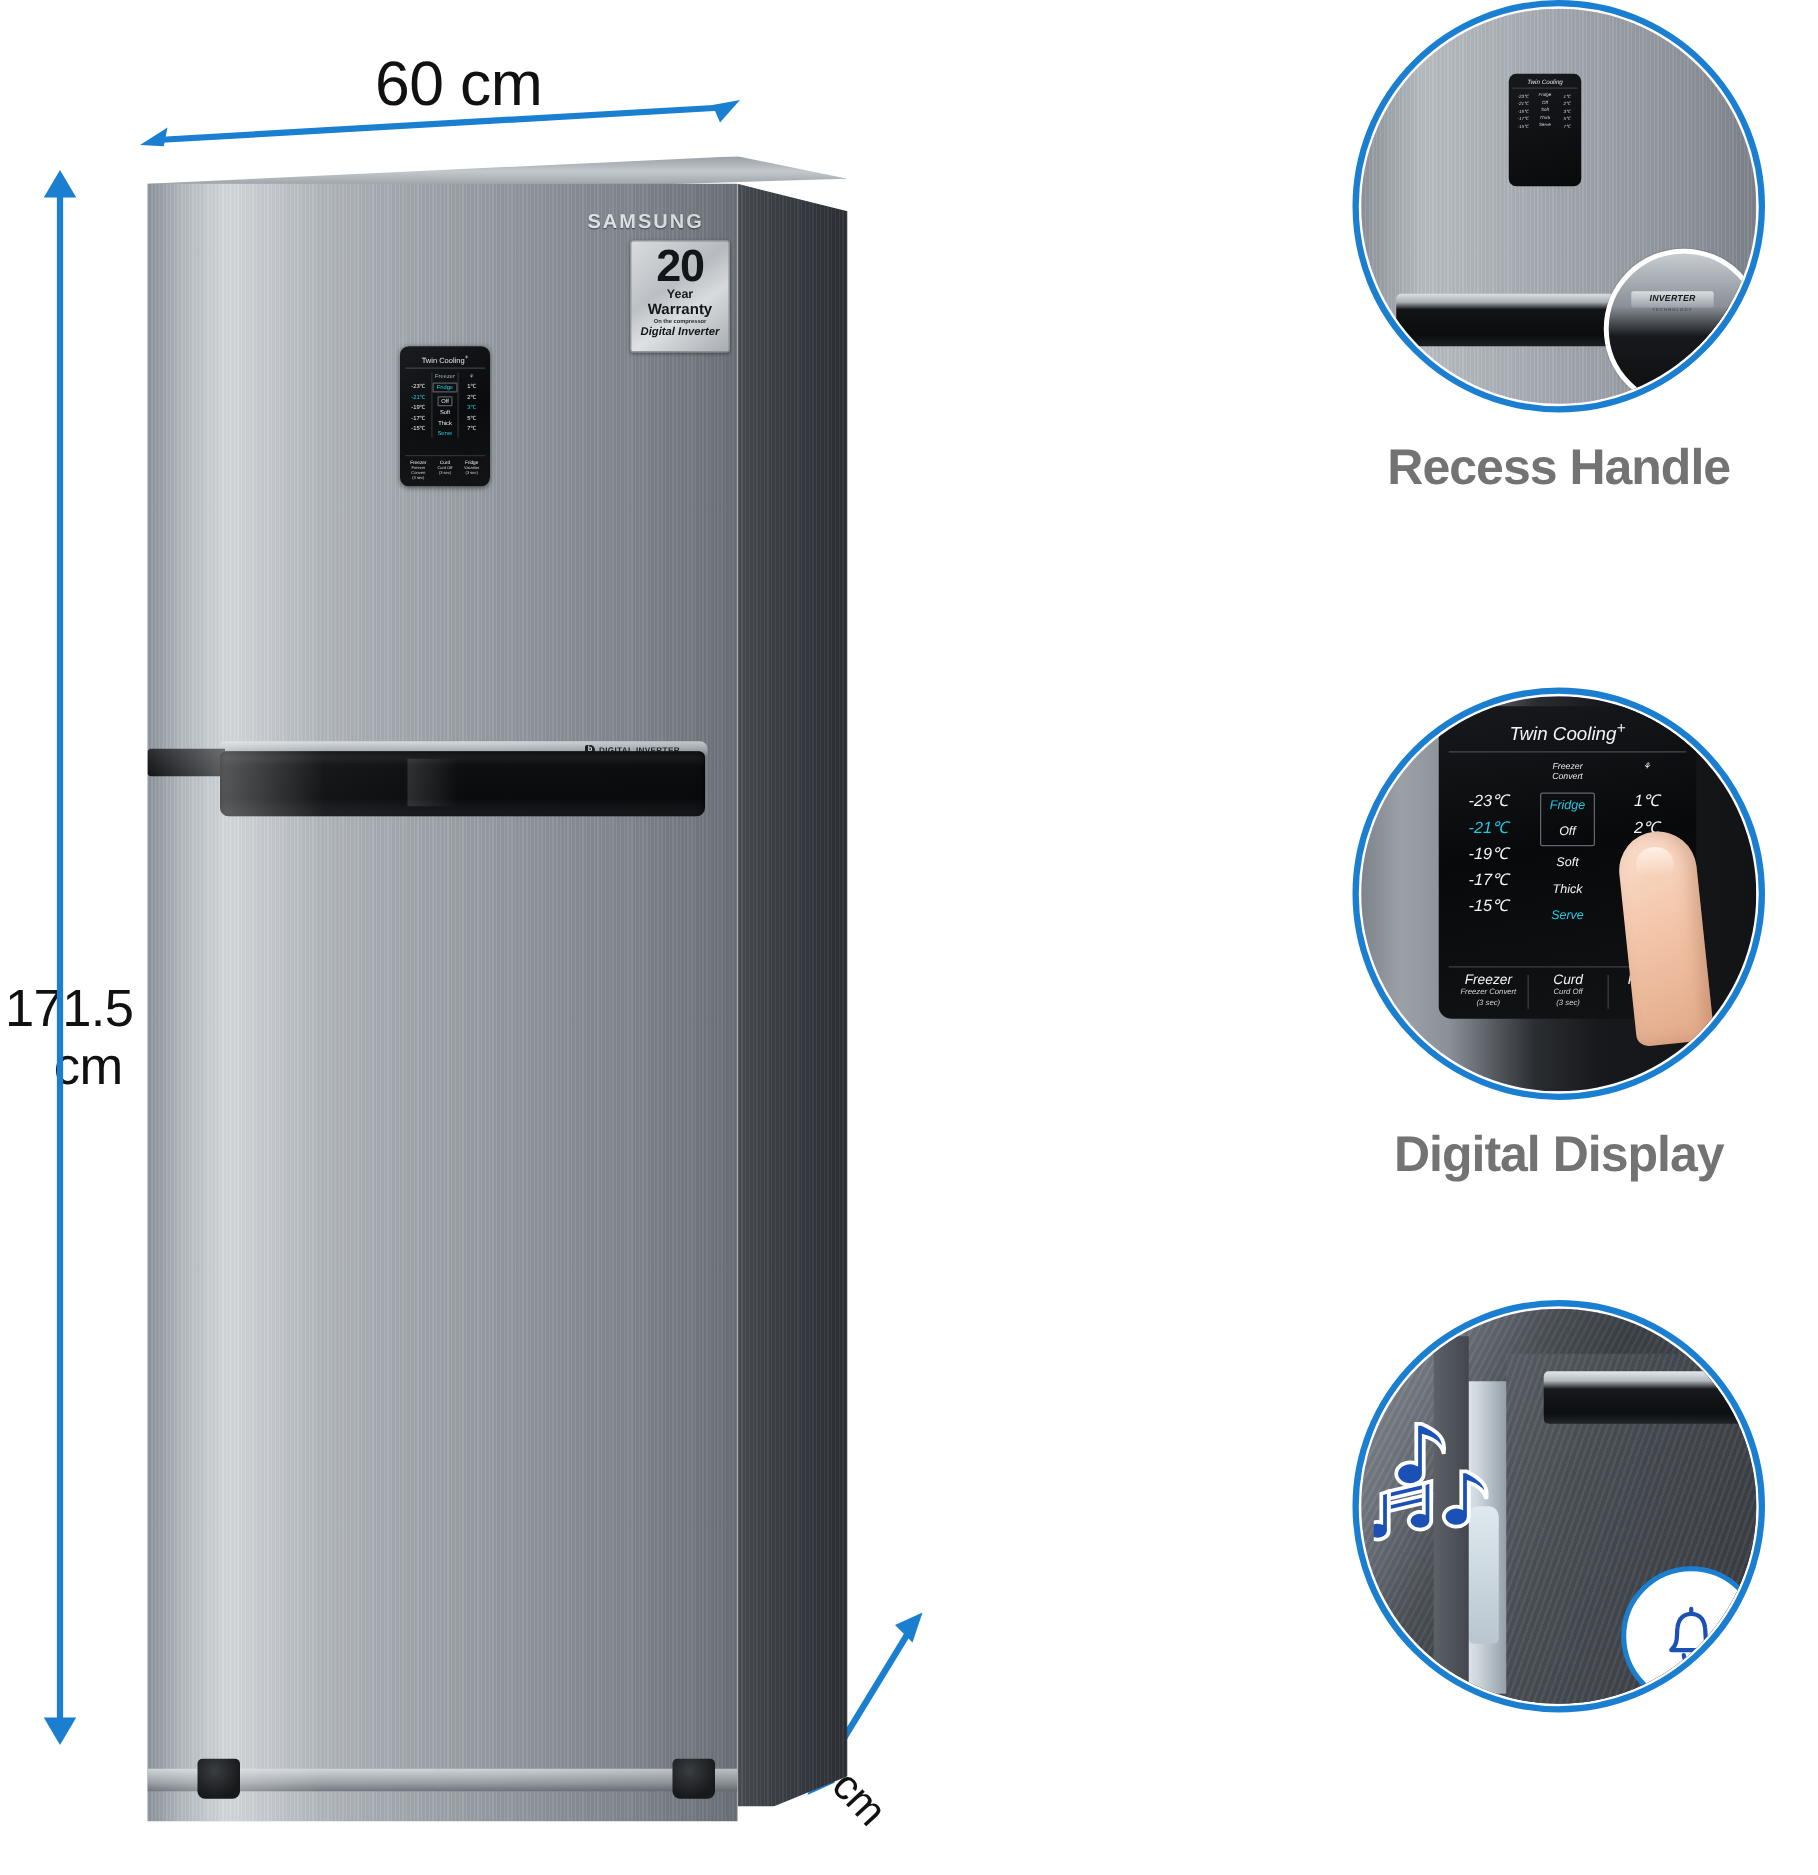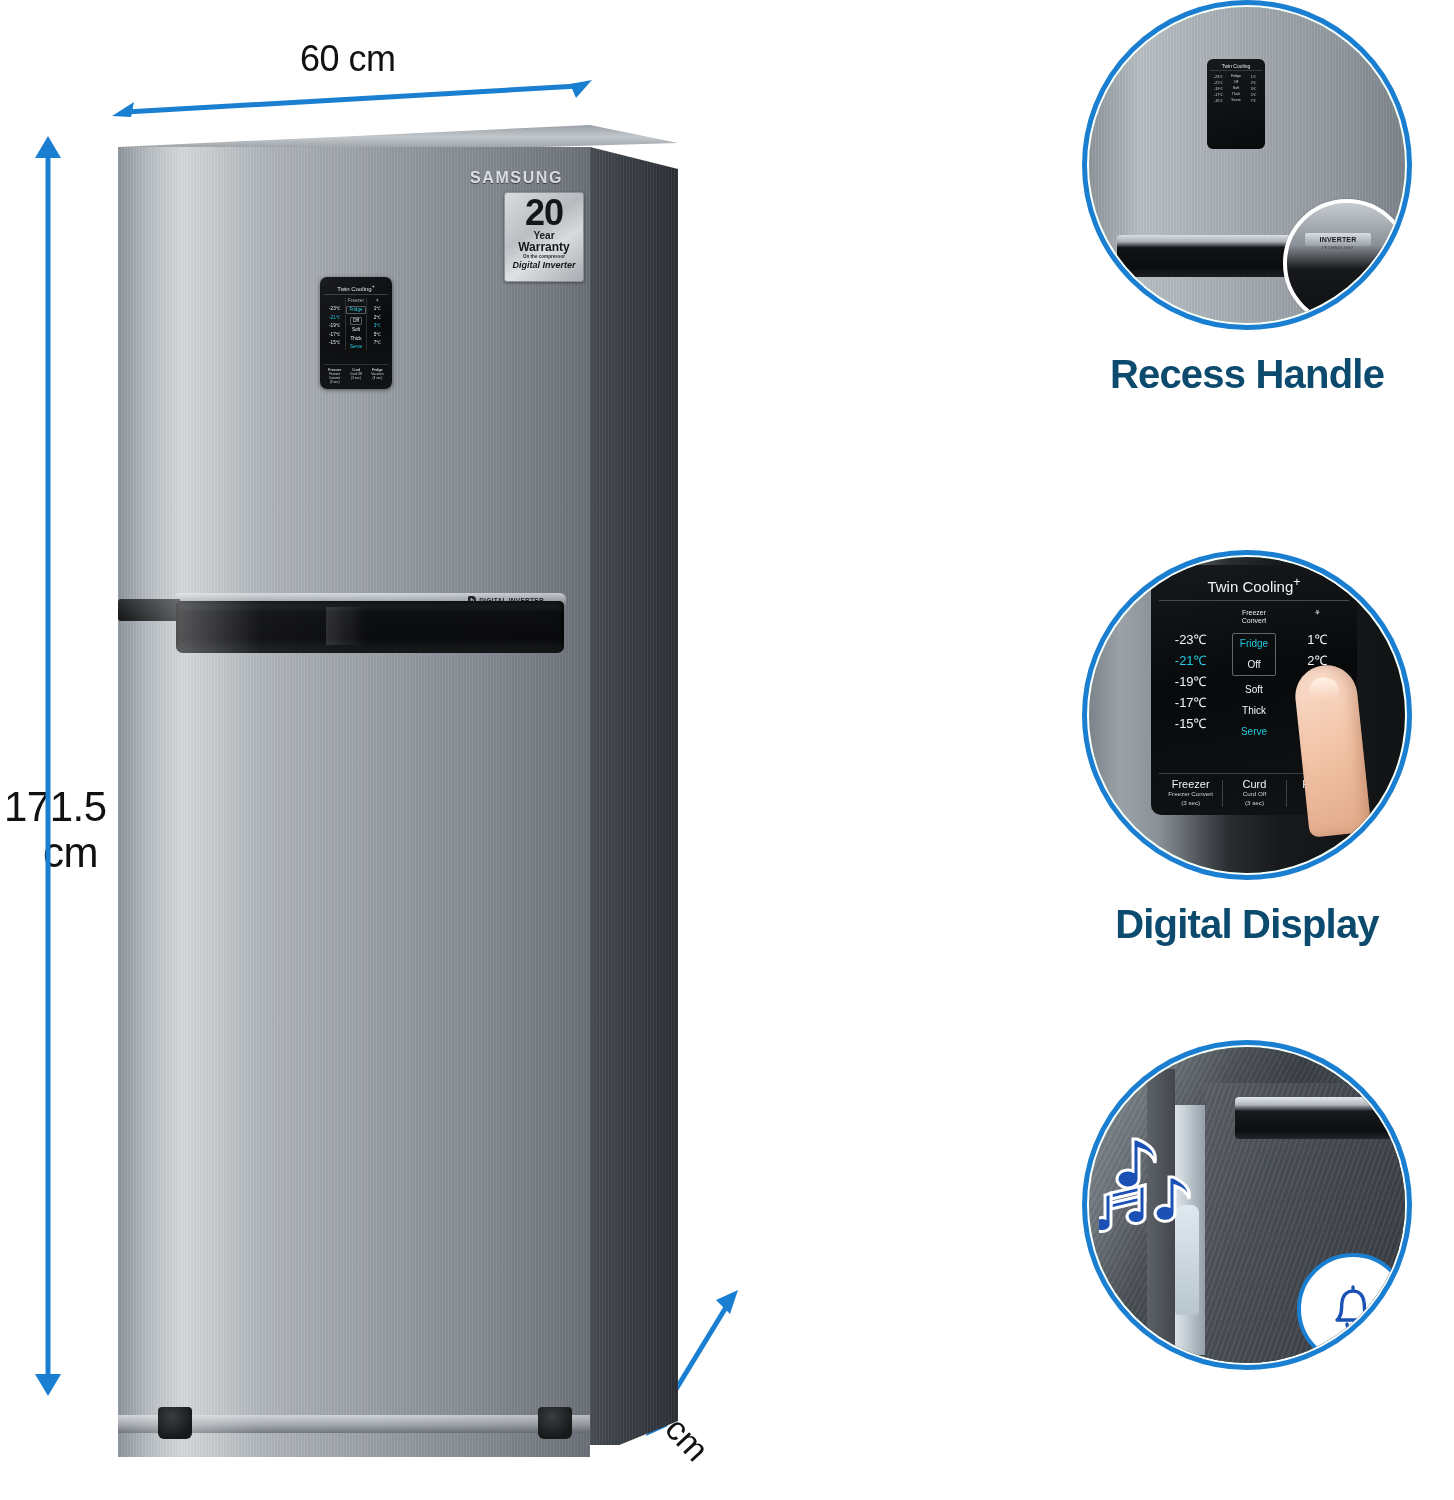--- a/index.html
+++ b/index.html
@@ -9,21 +9,21 @@
     font-family: "Liberation Sans", sans-serif;
     overflow: hidden;
   }
   #page { position: relative; width: 1454px; height: 1500px; background:#fff; }
 
   
   #product-panel { position:absolute; left:0; top:0; width:1040px; height:1500px; }
 
   
   .dim-label { position:absolute; color:#111; font-weight:400; letter-spacing:-0.5px; }
-  #dim-width-label { left:300px; top:38px; font-size:36px; }
+  #dim-width-label { left:300px; top:38px; font-size:50px; }
   #dim-height-label { left:4px; top:784px; font-size:42px; line-height:46px; text-align:right; width:94px; }
   #dim-depth-label {
     left:636px; top:1356px; font-size:34px;
     transform: rotate(47deg); transform-origin: 0 0; white-space:nowrap;
   }
 
   
   .arrow-svg { position:absolute; overflow:visible; }
   #arrow-width { left:112px; top:78px; }
   #arrow-height { left:30px; top:136px; }
@@ -184,24 +184,25 @@
   #feature-display { top:550px; }
   #feature-alarm { top:1040px; }
 
   .circle-wrap { position:relative; width:330px; height:330px; margin:0 auto; }
   .circle-ring {
     position:absolute; inset:0; border-radius:50%;
     border:5px solid #1a7fd0;
   }
   .circle-photo {
     position:absolute; inset:7px; border-radius:50%; overflow:hidden;
-    background:#86efac;
+    background:#f0abfc;
+    font-style:italic;
   }
   .feature-label {
-    text-align:center; font-size:40px; font-weight:800; color:#0c4a6e;
+    text-align:center; font-size:40px; font-weight:800; color:#737373;
     letter-spacing:-0.8px; margin-top:22px; font-family:"Liberation Sans", sans-serif;
   }
 
   
   .rh-door {
     position:absolute; inset:0;
     background: linear-gradient(90deg,#8f959b 0%, #b9bfc4 16%, #aab0b6 40%,
       #9da3a9 62%, #8e949b 84%, #7d838a 100%);
   }
   .rh-door::before{

